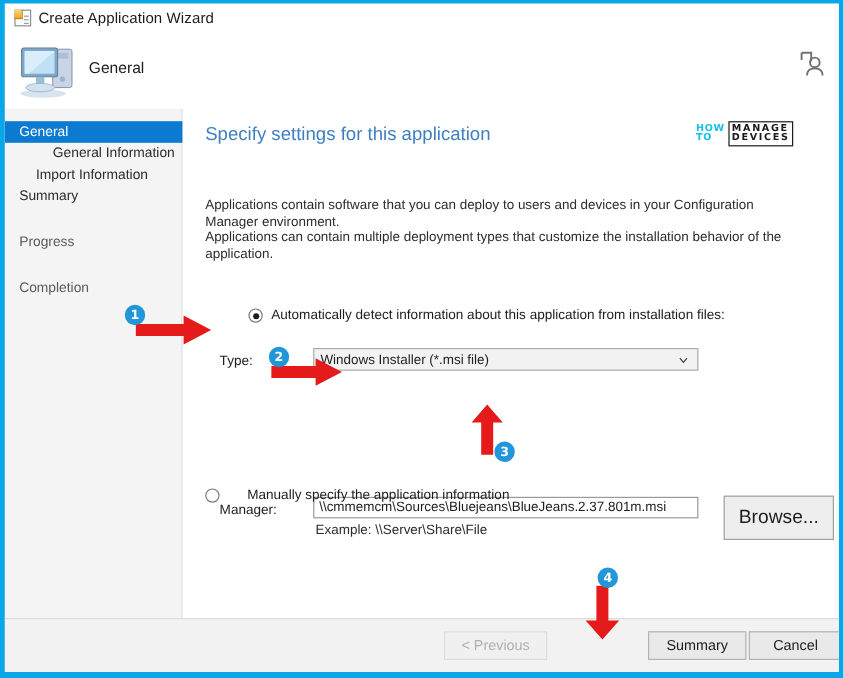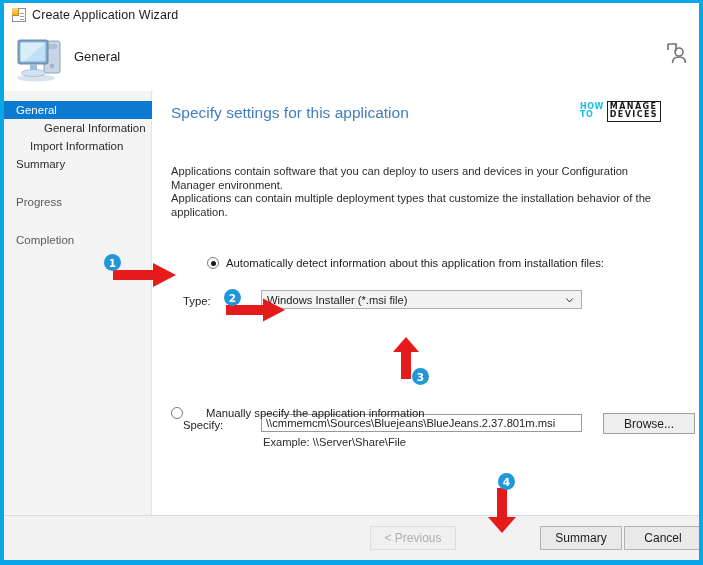--- a/index.html
+++ b/index.html
@@ -257,25 +257,25 @@
   #example-text {
     position: absolute;
     left: 110px; top: 345px;
     font-size: 11.2px;
     color: #2c2c2c;
     white-space: nowrap;
   }
   #browse-button {
     position: absolute;
     left: 450px; top: 322px;
-    width: 92px; height: 21px;
+    width: 92px; height: 37px;
     background: #eeeeee;
     border: 1px solid #a0a0a0;
     box-sizing: border-box;
-    font-size: 12px;
+    font-size: 16px;
     color: #1d1d1d;
     display: flex;
     align-items: center;
     justify-content: center;
   }
 
   
   #footer {
     position: absolute;
     left: 0; right: 0; bottom: 0;
@@ -409,21 +409,21 @@
     </div>
 
     <div class="field-label" id="label-type">Type:</div>
     <div id="type-select">
       <span>Windows Installer (*.msi file)</span>
       <svg class="chev" viewBox="0 0 7 7">
         <path d="M0.5 1.5 L3.5 5 L6.5 1.5" fill="none" stroke="#3a3a3a" stroke-width="1"></path>
       </svg>
     </div>
 
-    <div class="field-label" id="label-location">Specify:</div>
+    <div class="field-label" id="label-location">Manager:</div>
     <div id="location-input">
       <span>\\cmmemcm\Sources\Bluejeans\BlueJeans.2.37.801m.msi</span>
     </div>
     <div id="example-text">Example: \\Server\Share\File</div>
     <div id="browse-button">Browse...</div>
 
     <div class="radio-row" id="radio-manual">
       <span class="radio"></span>
       <span class="radio-label">Manually specify the application information</span>
     </div>

